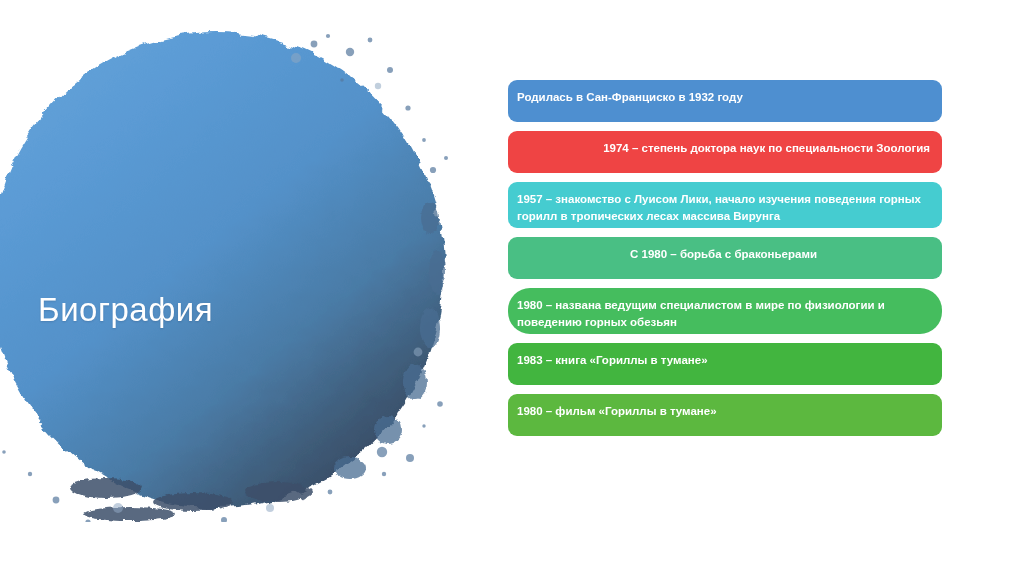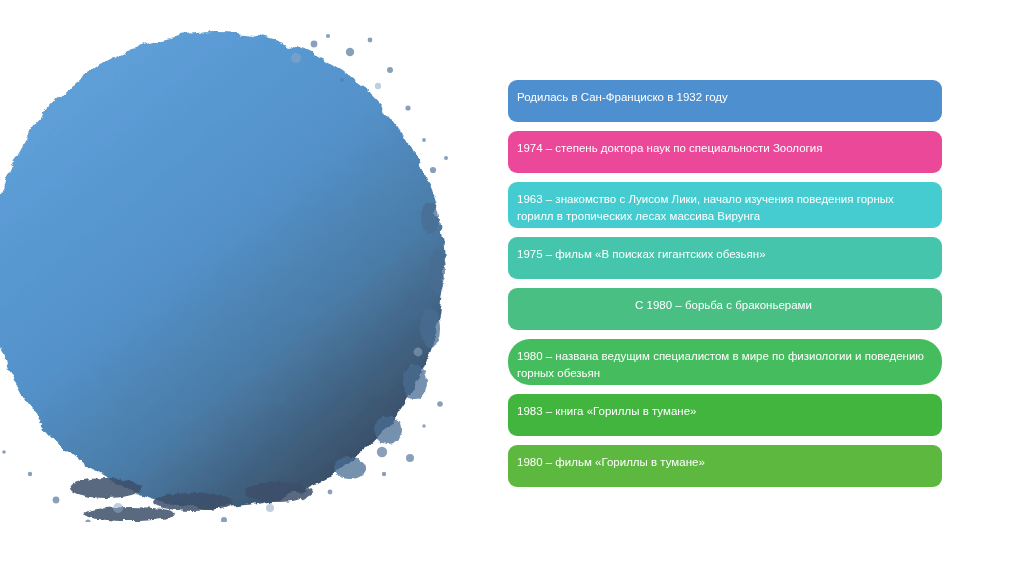--- a/index.html
+++ b/index.html
@@ -35,21 +35,21 @@
     width:434px;
   }
   .bar{
     border-radius:9px;
     margin-bottom:9px;
     padding:9px 12px 9px 9px;
     box-sizing:border-box;
     color:#ffffff;
     font-size:11.5px;
     line-height:16.5px;
-    font-weight:400;
+    font-weight:700;
   }
   .bar.h1{height:42px;}
   .bar.h2{height:46px;}
   .bar-text{display:block;}
 </style>
 </head>
 <body>
 
 <div id="slide">
 
@@ -118,39 +118,37 @@
         <circle cx="26" cy="430" r="1.8"></circle>
       </g>
       <g fill="#8fa8c2" opacity="0.55">
         <circle cx="318" cy="36" r="5.0"></circle>
         <circle cx="400" cy="64" r="3.2"></circle>
         <circle cx="440" cy="330" r="4.4"></circle>
         <circle cx="292" cy="486" r="4.0"></circle>
         <circle cx="140" cy="486" r="5.0"></circle>
       </g>
     </svg>
+    <div id="slide-title">Биография</div>
   </div>
 
   <div id="bars">
 
     <div class="bar h1" style="background:#4e8fd0;">
       <span class="bar-text">Родилась в Сан-Франциско в 1932 году</span>
     </div>
 
-    <div class="bar h1" style="background:#ec4899;">
+    <div class="bar h1" style="background:#ef4444;text-align:right;">
       <span class="bar-text">1974 – степень доктора наук по специальности Зоология</span>
     </div>
 
     <div class="bar h2" style="background:#45ccd0;">
-      <span class="bar-text">1963 – знакомство с Луисом Лики, начало изучения поведения горных горилл в тропических лесах массива Вирунга</span>
+      <span class="bar-text">1957 – знакомство с Луисом Лики, начало изучения поведения горных горилл в тропических лесах массива Вирунга</span>
     </div>
 
-    <div class="bar h1" style="background:#45c5ab;">
-      <span class="bar-text">1975 – фильм «В поисках гигантских обезьян»</span>
-    </div>
 
     <div class="bar h1" style="background:#49bf84;text-align:center;">
       <span class="bar-text">С 1980 – борьба с браконьерами</span>
     </div>
 
     <div class="bar h2" style="background:#45bd5e;border-radius:22px;">
       <span class="bar-text">1980 – названа ведущим специалистом в мире по физиологии и поведению горных обезьян</span>
     </div>
 
     <div class="bar h1" style="background:#42b53f;">

